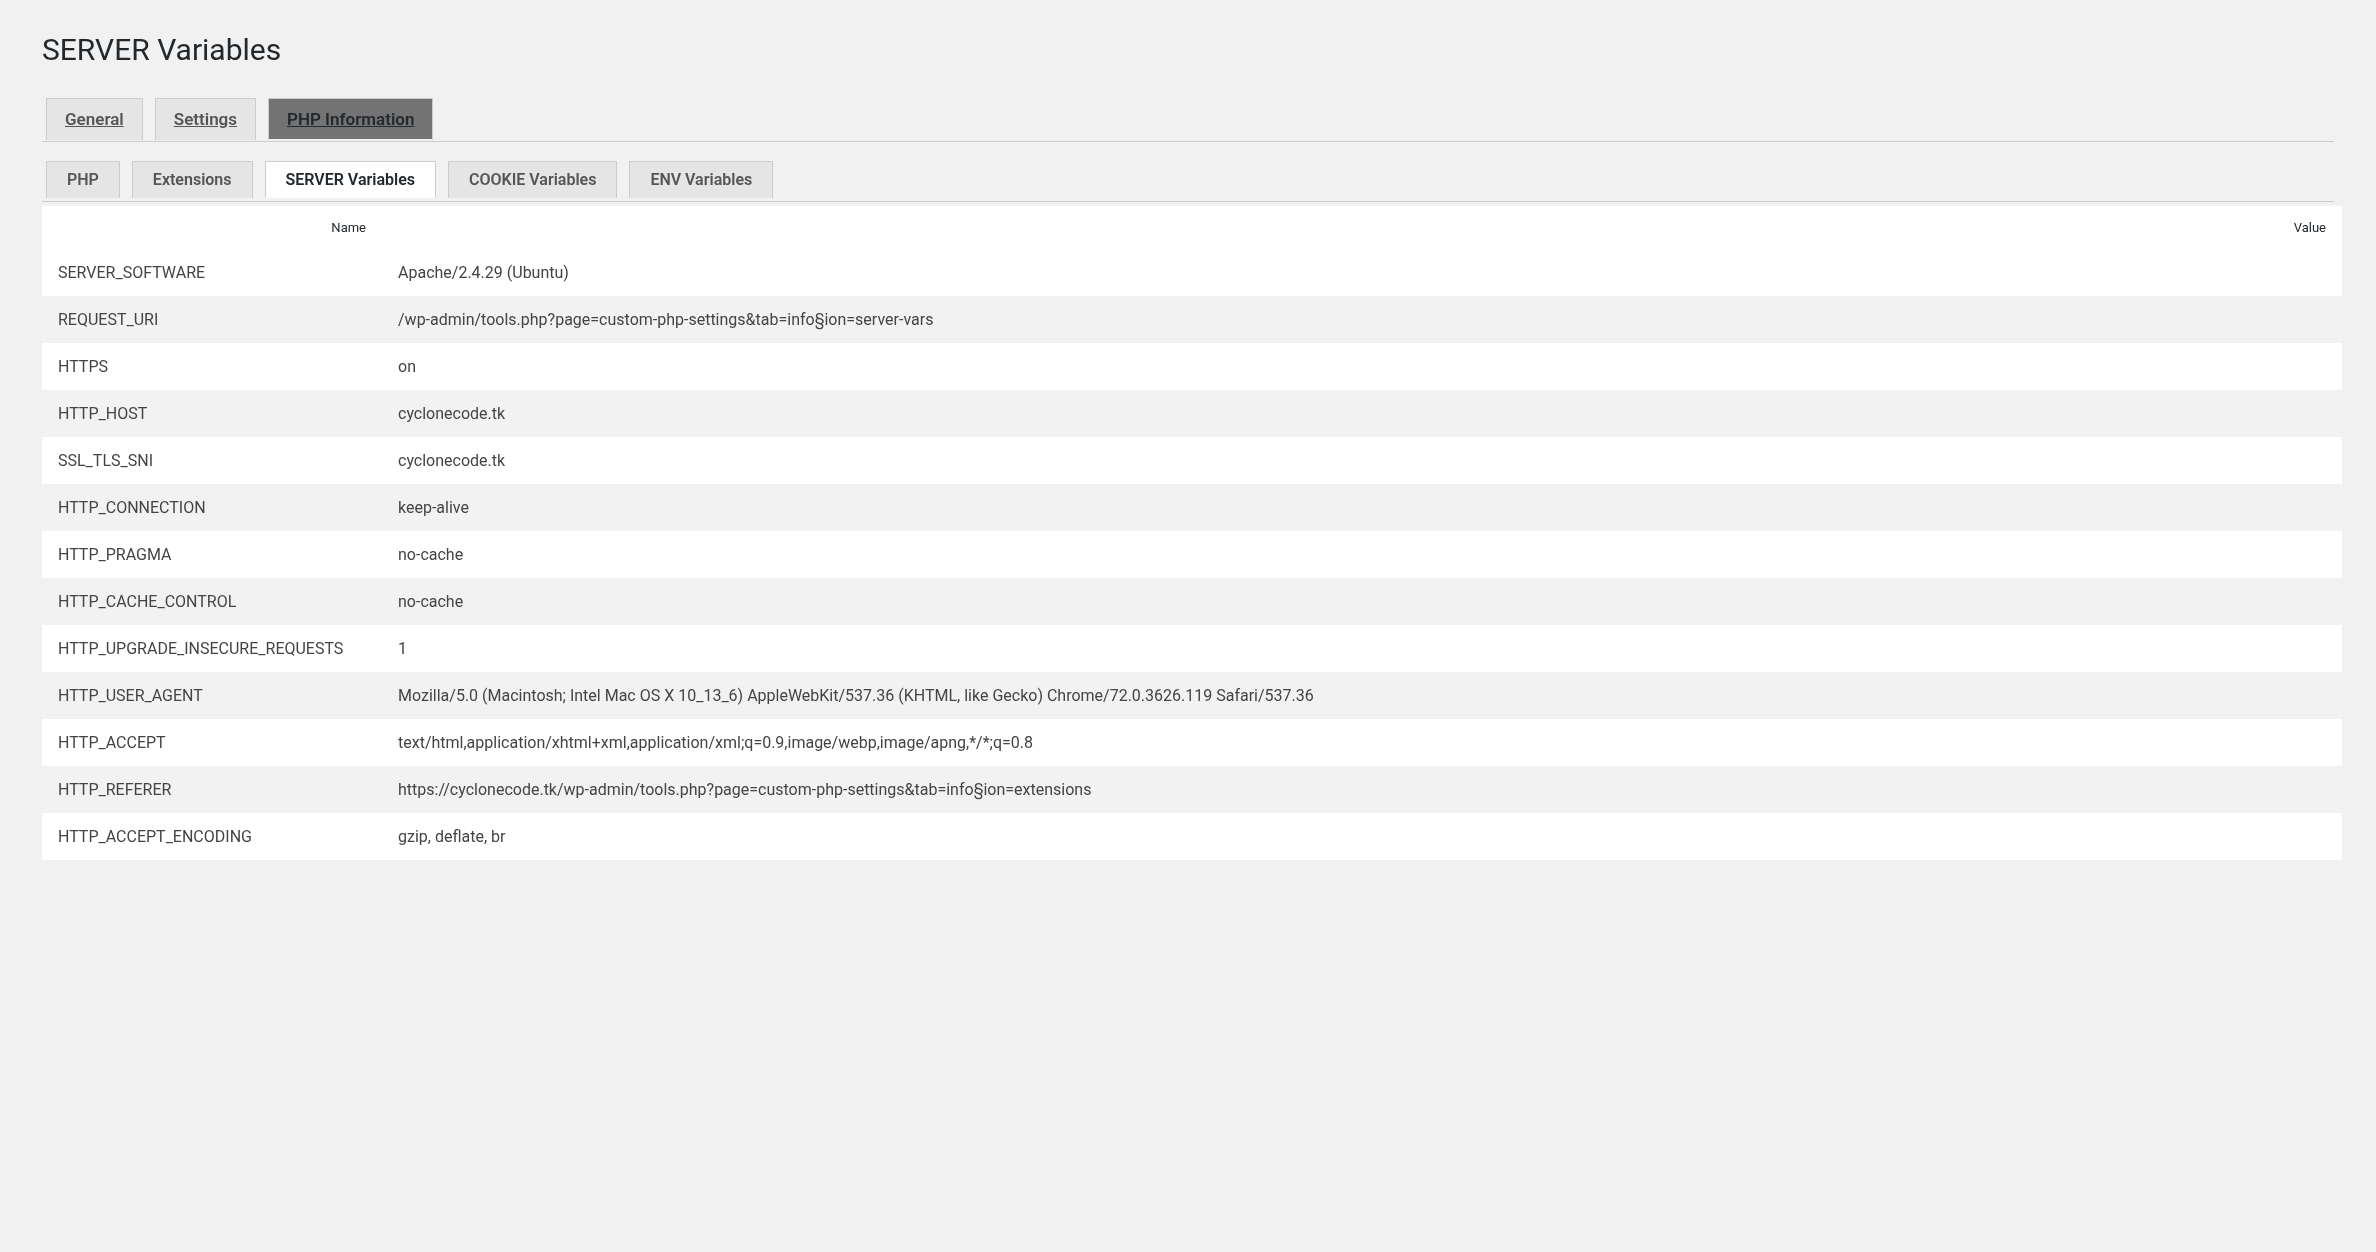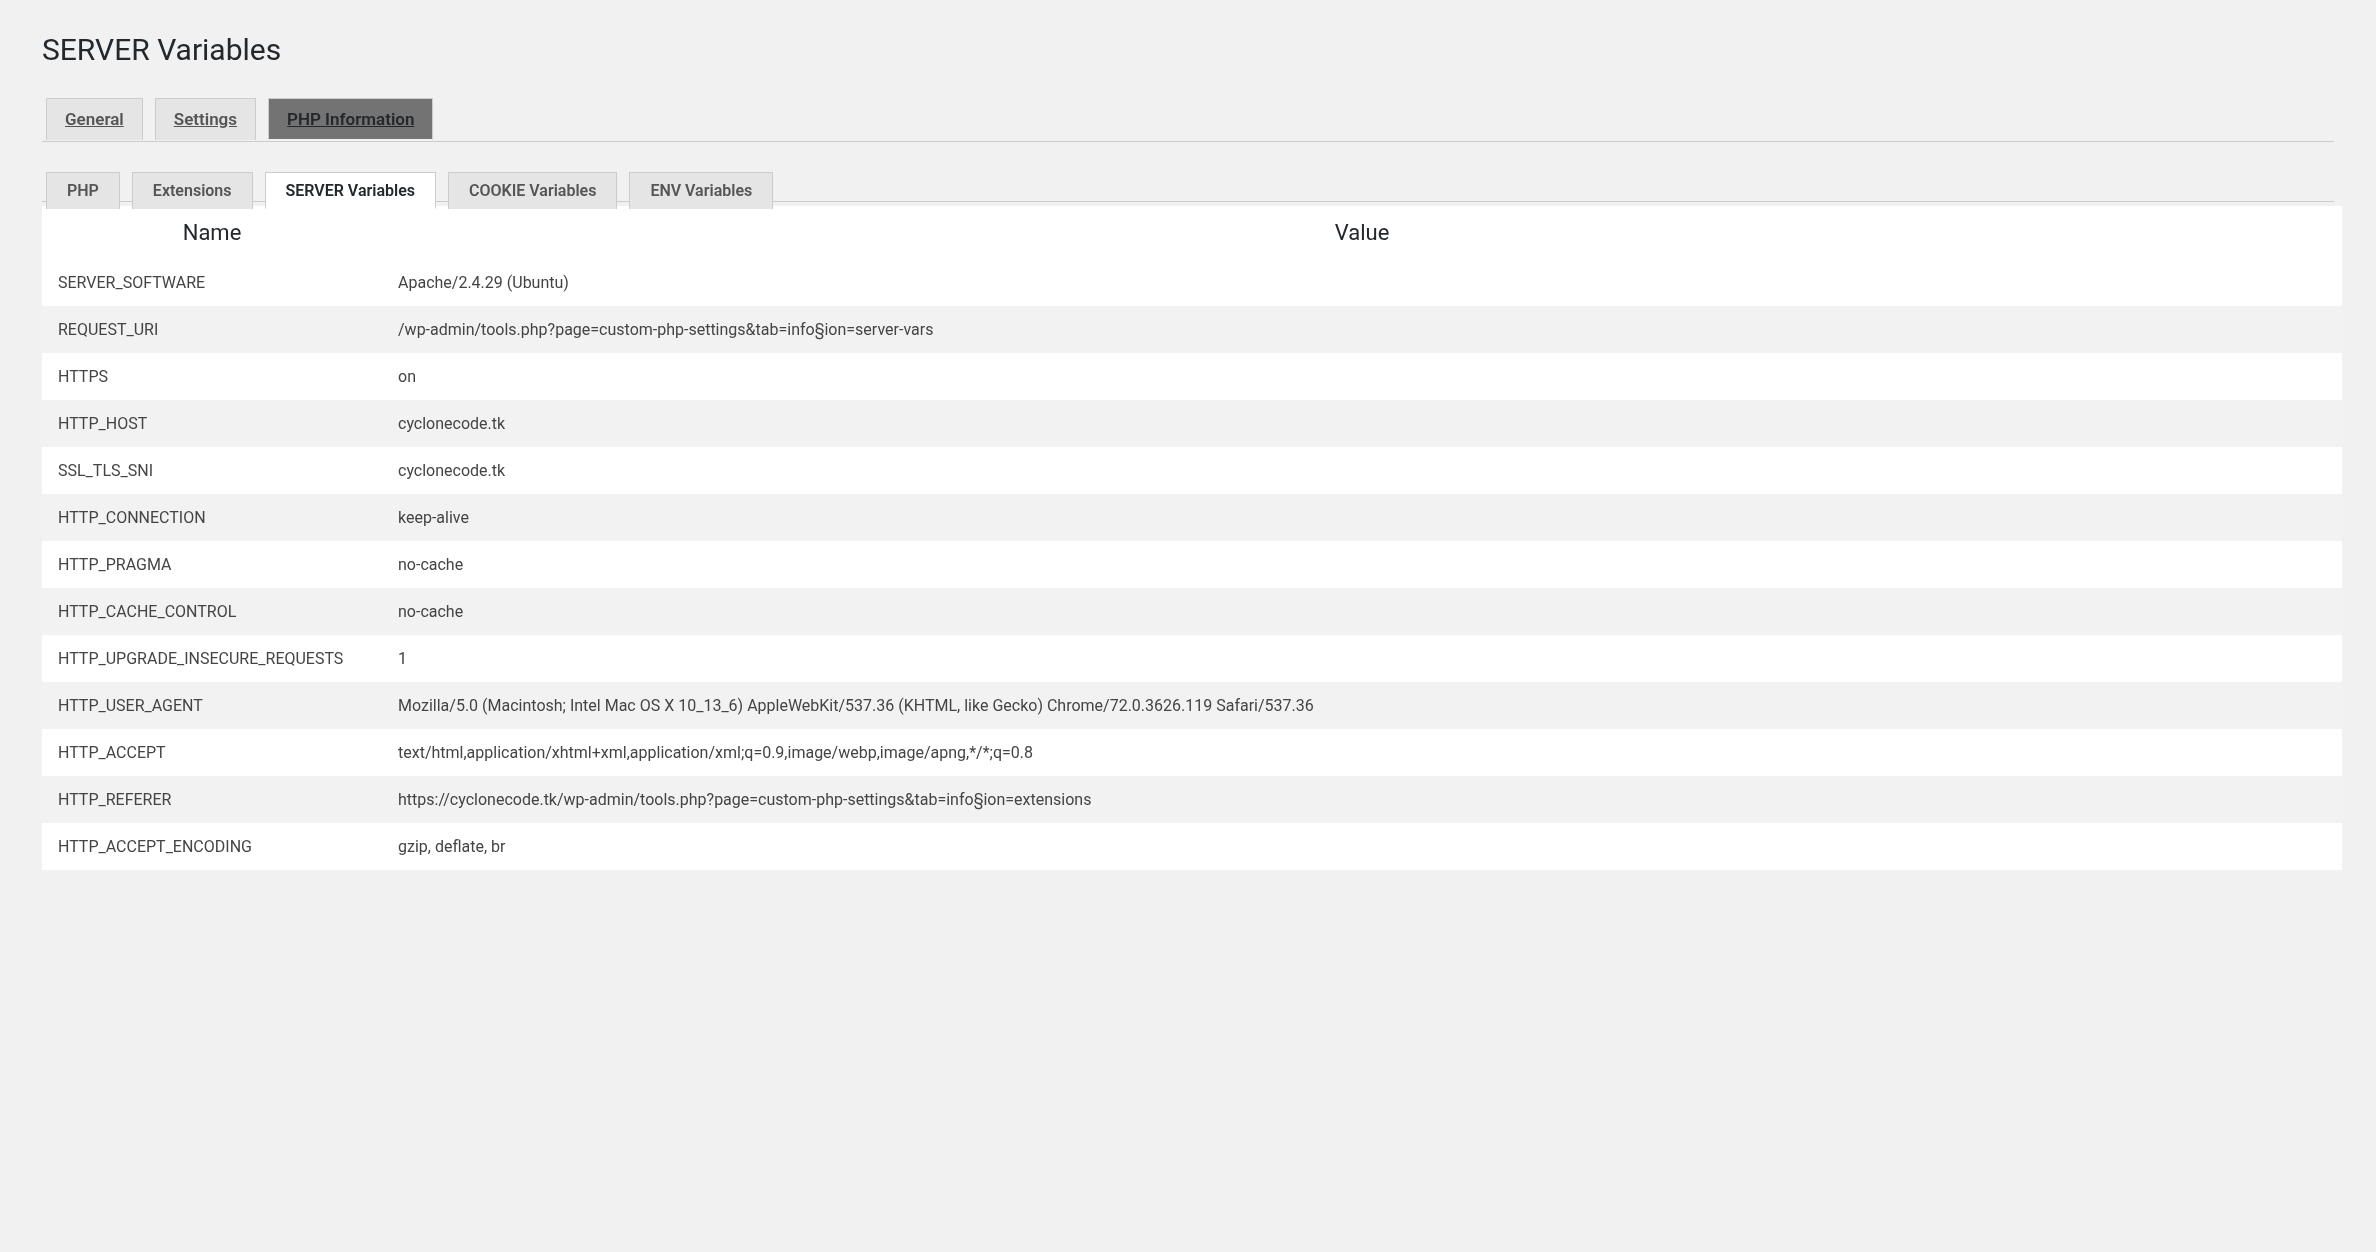--- a/index.html
+++ b/index.html
@@ -52,37 +52,37 @@
       background: #e5e5e5;
       border: 1px solid #ccc;
       border-bottom: none;
       padding: 8px 20px;
       margin-right: 8px;
       font-size: 16px;
       font-weight: 600;
       color: #555;
       cursor: pointer;
       position: relative;
-      top: 12px;
+      top: 1px;
     }
     .subtab.active {
       background: #fff;
       border-bottom: 1px solid #fff;
       color: #23282d;
     }
     table {
       width: 100%;
       border-collapse: collapse;
       background: #fff;
       margin-top: 0;
     }
     thead th {
-      text-align: center;
+      text-align: right;
       font-weight: 400;
-      font-size: 22px;
+      font-size: 13px;
       color: #23282d;
       padding: 14px 16px;
       background: #fff;
     }
     tbody tr:nth-child(odd) {
       background: #fff;
     }
     tbody tr:nth-child(even) {
       background: #f2f2f2;
     }

